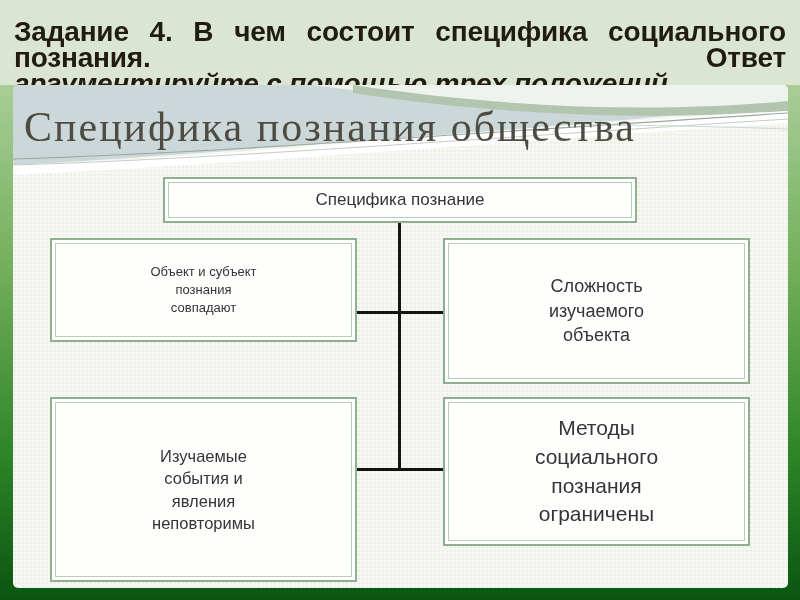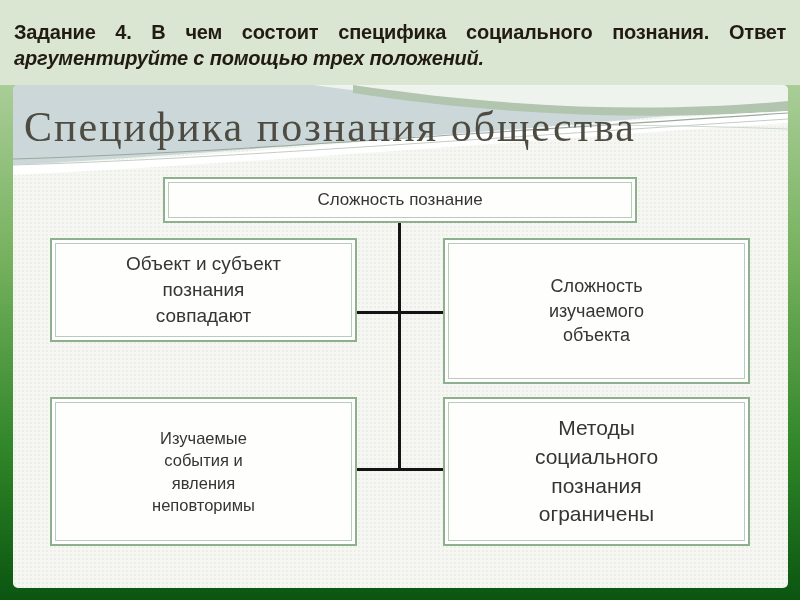--- a/index.html
+++ b/index.html
@@ -6,21 +6,21 @@
   .page{
     position:relative;width:800px;height:600px;overflow:hidden;
     font-family:"Liberation Sans",sans-serif;
     background:#dae6d2;
   }
   
   .header{
     position:absolute;left:0;top:0;width:800px;height:85px;
     background:#dae6d2;
     box-sizing:border-box;padding:19px 14px 16px 14px;
-    color:#211b12;font-weight:bold;font-size:20px;line-height:26px;
+    color:#211b12;font-weight:bold;font-size:28px;line-height:26px;
     letter-spacing:-0.2px;
   }
   .header .l1{text-align:justify;text-align-last:justify;}
   .header .l2{text-align:left;font-style:italic;}
   
   .stage{
     position:absolute;left:0;top:85px;width:800px;height:515px;
     background:linear-gradient(180deg,#a9cd97 0%,#74b05c 35%,#2e8427 72%,#0b5511 100%);
   }
   
@@ -43,23 +43,23 @@
   .dbox{
     position:absolute;box-sizing:border-box;
     background:#fefefc;
     border:2px solid #8fb08f;
     box-shadow:inset 0 0 0 3px #ffffff, inset 0 0 0 4px #b9ccb9;
     display:flex;align-items:center;justify-content:center;
     text-align:center;color:#353535;
     white-space:pre-line;line-height:1.36;
   }
   .dbox.root{left:150px;top:92px;width:474px;height:46px;font-size:17px;}
-  .dbox.n0{left:37px; top:153px;width:307px;height:104px;font-size:19px;}
+  .dbox.n0{left:37px; top:153px;width:307px;height:104px;font-size:13px;}
   .dbox.n1{left:430px;top:153px;width:307px;height:146px;font-size:18px;}
-  .dbox.n2{left:37px; top:312px;width:307px;height:149px;font-size:16.5px;}
+  .dbox.n2{left:37px; top:312px;width:307px;height:185px;font-size:16.5px;}
   .dbox.n3{left:430px;top:312px;width:307px;height:149px;font-size:21px;}
   .conn{position:absolute;background:#141414;}
   .conn.trunk{left:385px;top:138px;width:3px;height:248px;}
   .conn.arm1{left:344px;top:226px;width:86px;height:3px;}
   .conn.arm2{left:344px;top:383px;width:86px;height:3px;}
 </style>
 </head>
 <body>
 
 <div class="page">
@@ -81,21 +81,21 @@
         <path d="M0,80 C200,74 430,56 775,34" stroke="#c2cec4" stroke-width="1" fill="none"></path>
         <path d="M0,46 C240,44 500,34 775,44" stroke="#cdd8d0" stroke-width="1" fill="none"></path>
       </svg>
 
       <h1 class="slide-title">Специфика познания общества</h1>
 
       <div class="conn trunk"></div>
       <div class="conn arm1"></div>
       <div class="conn arm2"></div>
 
-      <div class="dbox root">Сложность познание</div>
+      <div class="dbox root">Специфика познание</div>
 
       <div class="dbox n0">Объект и субъект
 познания
 совпадают</div>
 
       <div class="dbox n1">Сложность
 изучаемого
 объекта</div>
 
       <div class="dbox n2">Изучаемые

